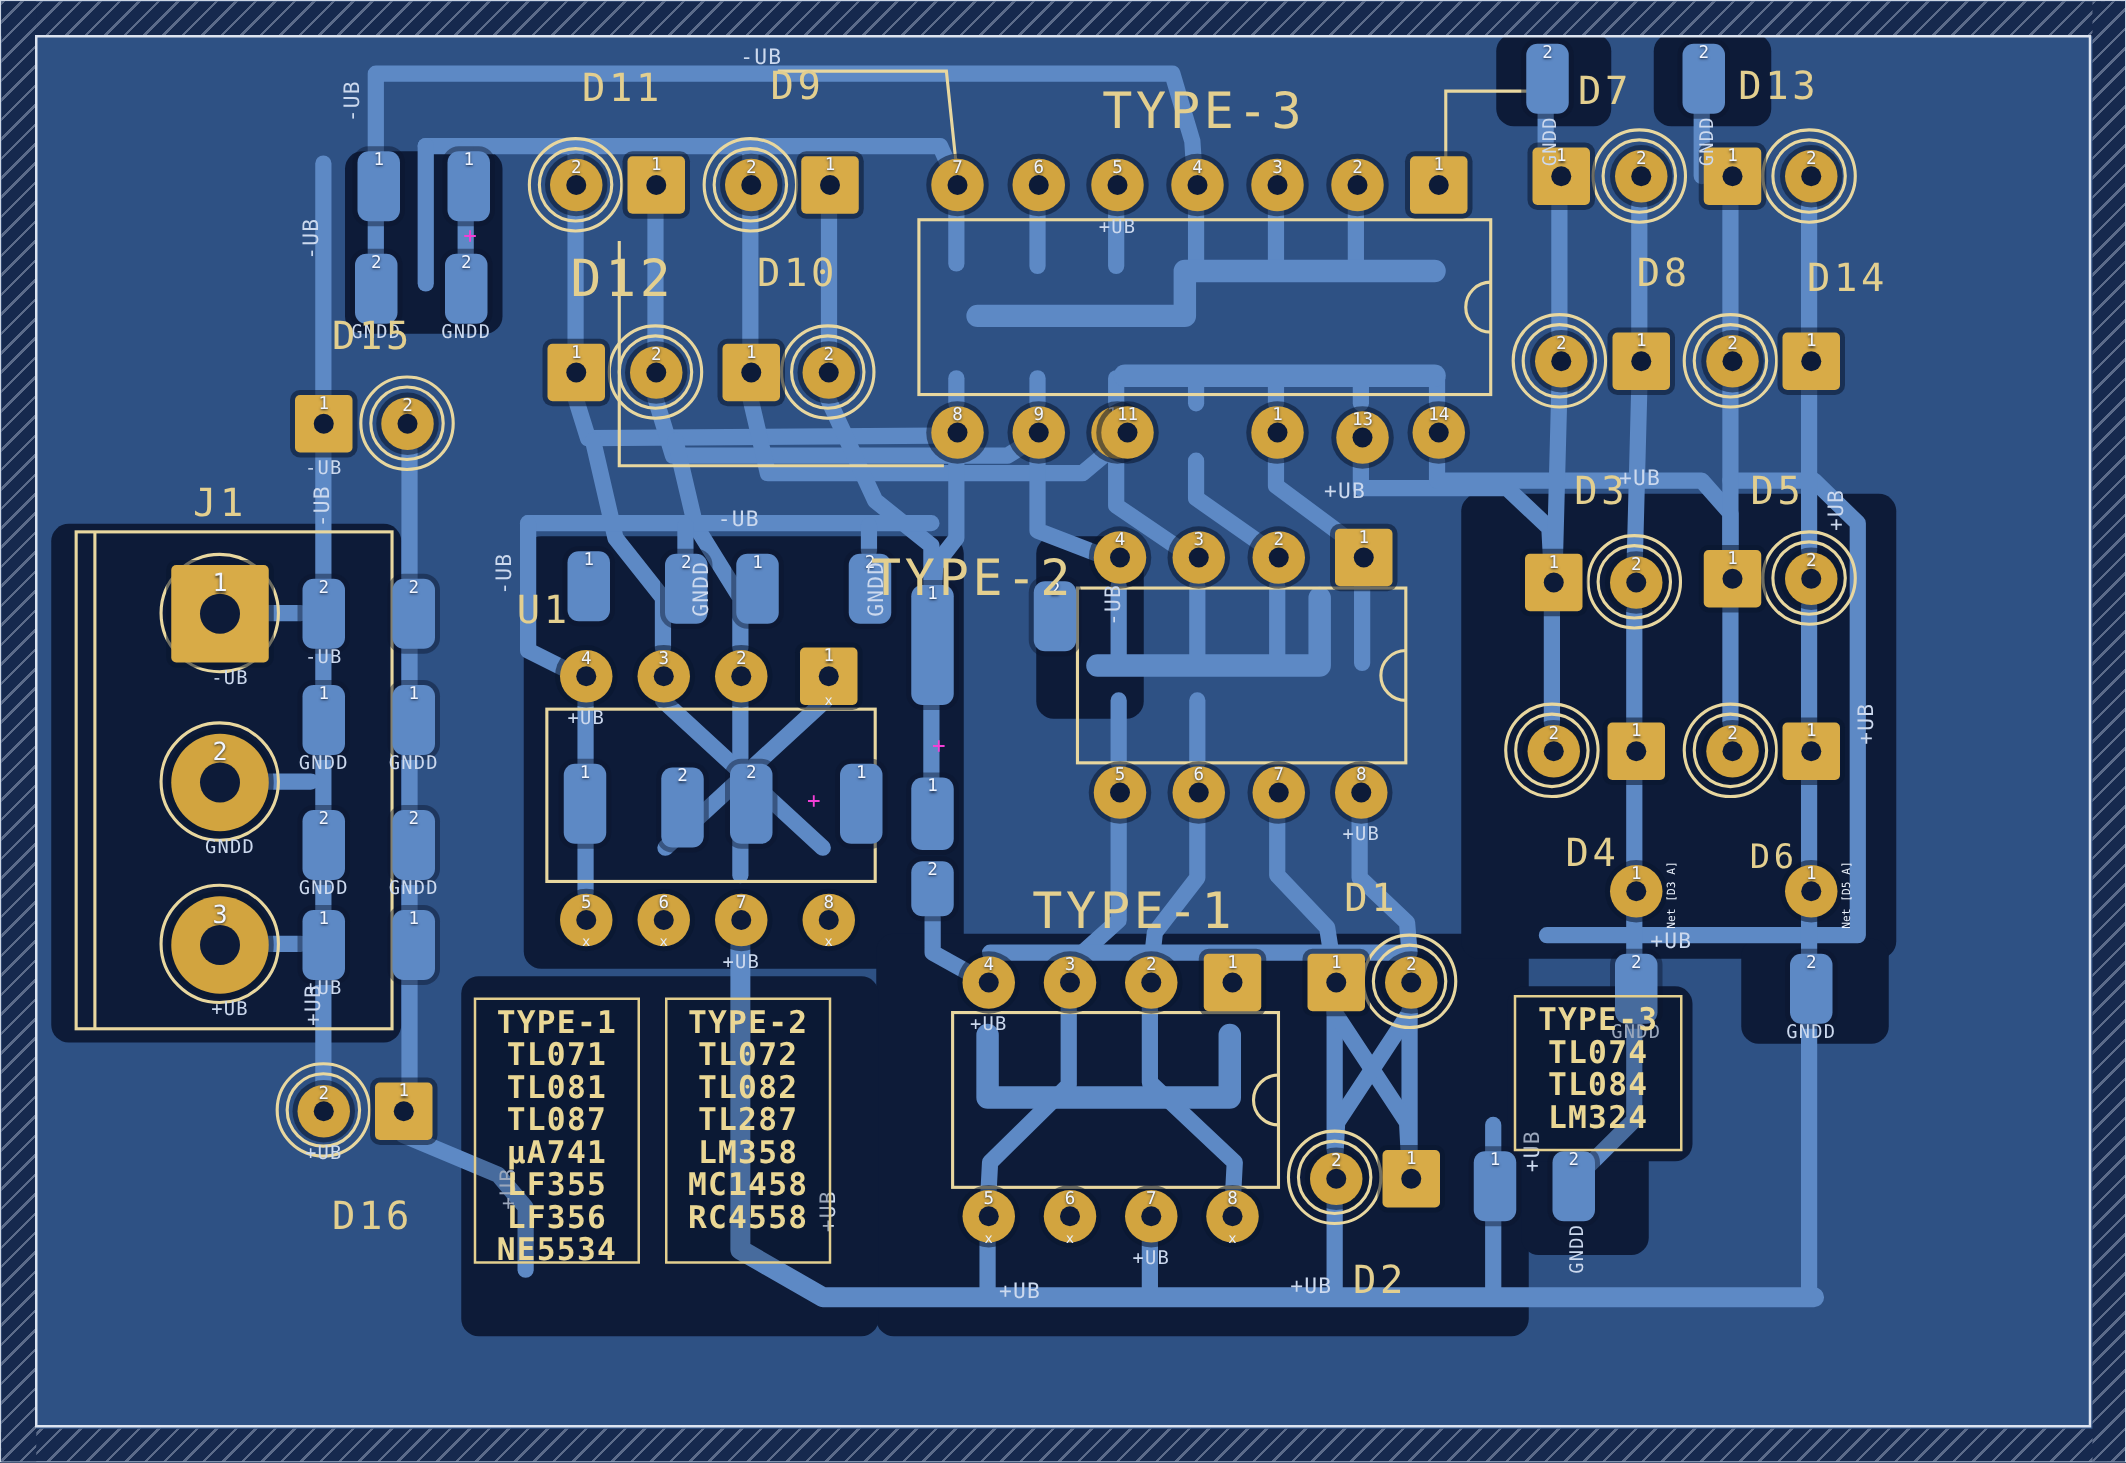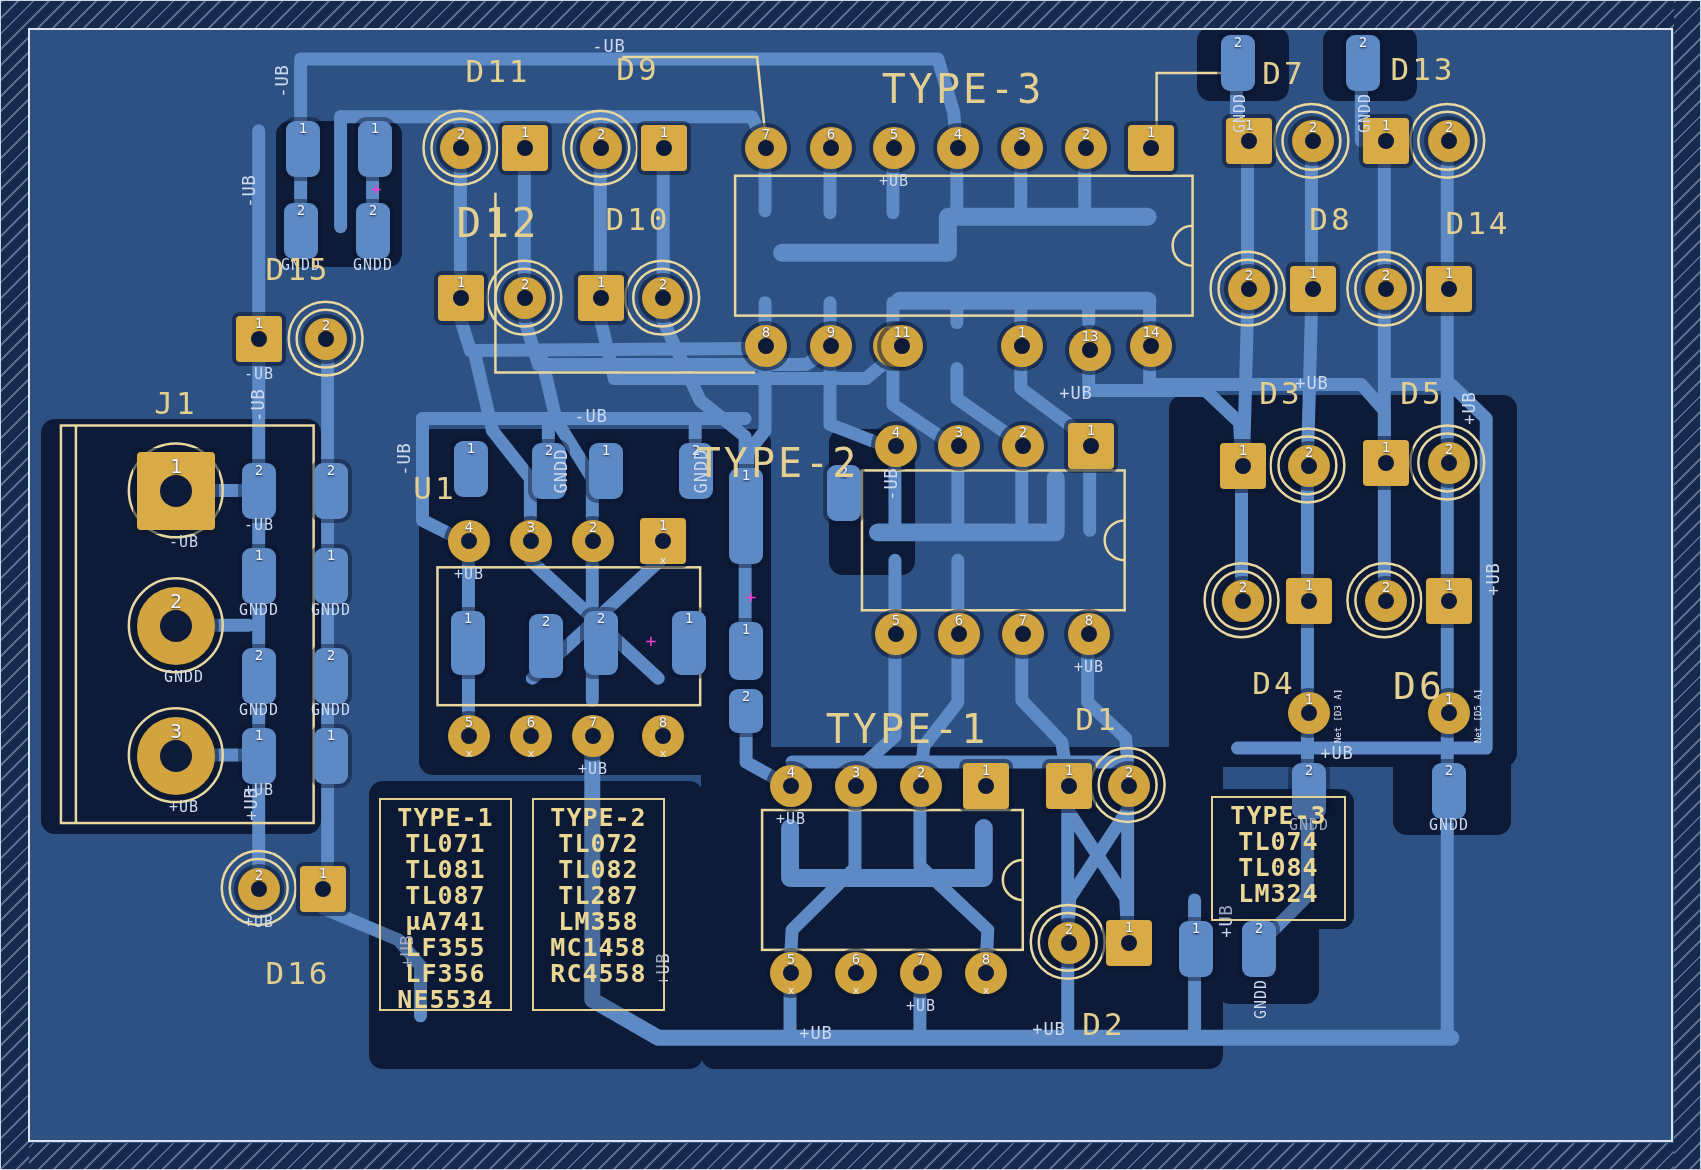--- a/index.html
+++ b/index.html
@@ -655,21 +655,21 @@
       <div class="designator" style="left: 637px; top: 218px; font-size: 31px;">D10</div>
       <div class="designator" style="left: 1330px; top: 218px; font-size: 31px;">D8</div>
       <div class="designator" style="left: 1477px; top: 222px; font-size: 31px;">D14</div>
       <div class="designator" style="left: 297px; top: 268px; font-size: 31px;">D15</div>
       <div class="designator" style="left: 175px; top: 402px; font-size: 31px;">J1</div>
       <div class="designator" style="left: 434px; top: 487px; font-size: 31px;">U1</div>
       <div class="designator" style="left: 777px; top: 462px; font-size: 40px;">TYPE-2</div>
       <div class="designator" style="left: 1280px; top: 392px; font-size: 31px;">D3</div>
       <div class="designator" style="left: 1421px; top: 392px; font-size: 31px;">D5</div>
       <div class="designator" style="left: 1273px; top: 682px; font-size: 31px;">D4</div>
-      <div class="designator" style="left: 1418px; top: 685px; font-size: 38px;">D6</div>
+      <div class="designator" style="left: 1418px; top: 685px; font-size: 27px;">D6</div>
       <div class="designator" style="left: 906px; top: 728px; font-size: 40px;">TYPE-1</div>
       <div class="designator" style="left: 1096px; top: 718px; font-size: 31px;">D1</div>
       <div class="designator" style="left: 1103px; top: 1023px; font-size: 31px;">D2</div>
       <div class="designator" style="left: 297px; top: 972px; font-size: 31px;">D16</div>
       <div class="netlabel" style="left: 608px; top: 45px;">-UB</div>
       <div class="netlabel rot" style="left: 281px; top: 80px;">-UB</div>
       <div class="netlabel rot" style="left: 248px; top: 190px;">-UB</div>
       <div class="netlabel rot" style="left: 257px; top: 404px;">-UB</div>
       <div class="netlabel rot" style="left: 403px; top: 458px;">-UB</div>
       <div class="netlabel" style="left: 590px; top: 415px;">-UB</div>

